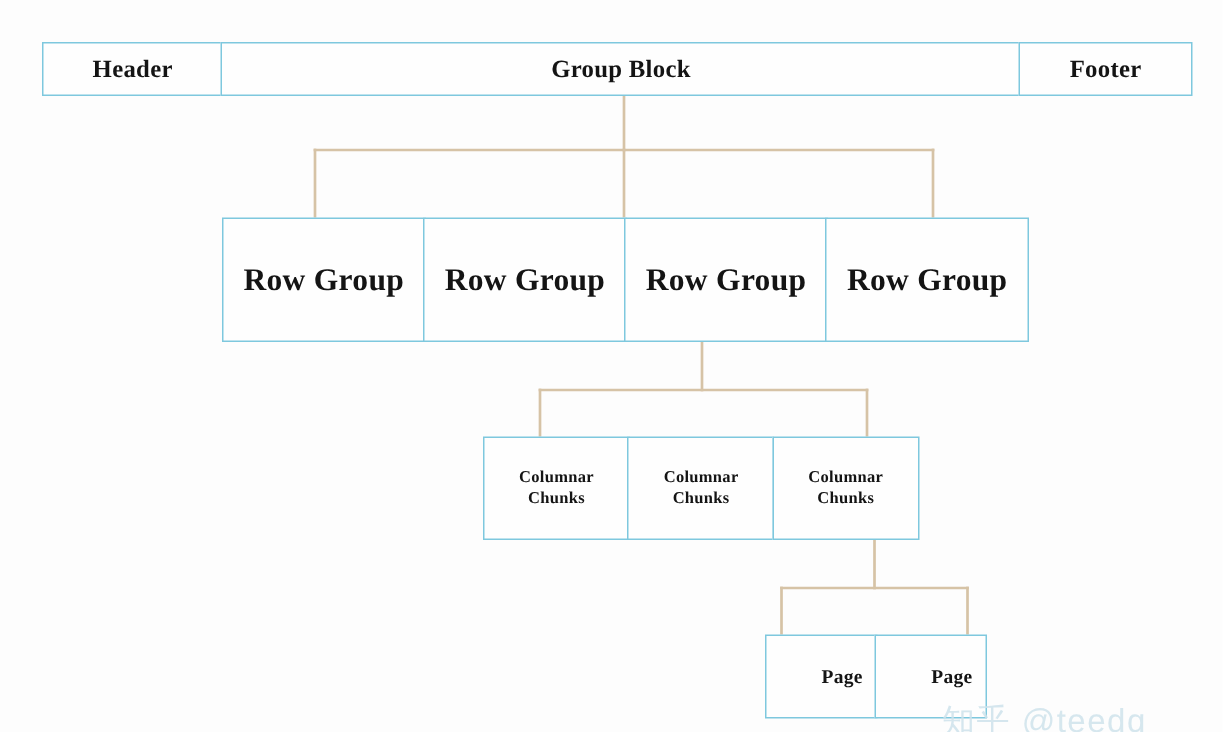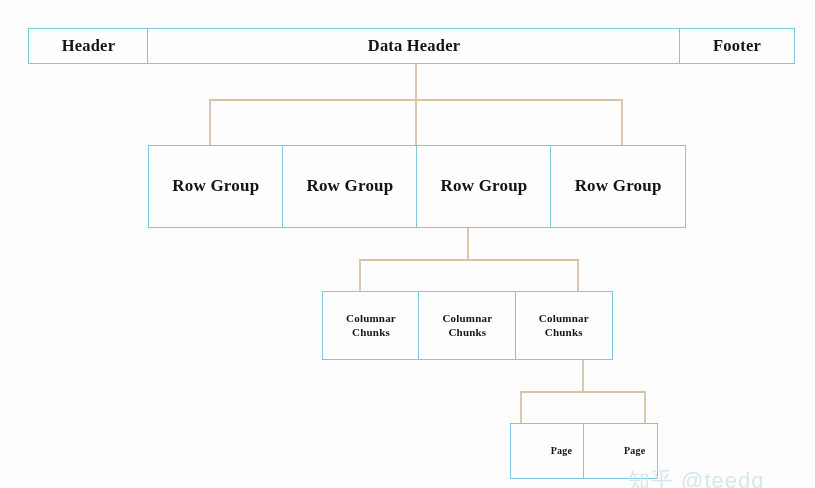--- a/index.html
+++ b/index.html
@@ -79,21 +79,21 @@
 
   
   #row-groups {
     left: 148px;
     top: 145px;
     width: 538px;
     height: 83px;
   }
   #row-groups .node-box {
     width: 136px;
-    font-size: 17px;
+    font-size: 21px;
   }
 
   
   #row-chunks {
     left: 322px;
     top: 291px;
     width: 292px;
     height: 69px;
   }
   #row-chunks .node-box {
@@ -104,21 +104,21 @@
 
   
   #row-pages {
     left: 510px;
     top: 423px;
     width: 148px;
     height: 56px;
   }
   #row-pages .node-box {
     width: 75px;
-    font-size: 10px;
+    font-size: 13px;
     padding-left: 28px;
   }
 
   
   .watermark {
     position: absolute;
     z-index: 5;
     pointer-events: none;
     white-space: nowrap;
   }
@@ -164,21 +164,21 @@
       <path d="M 521 392 L 521 423"></path>
       <path d="M 645 392 L 645 423"></path>
     </g>
   </svg>
 
   <div id="row-top" class="box-row">
     <div id="box-header" class="node-box">
       <span class="node-label">Header</span>
     </div>
     <div id="box-data-block" class="node-box">
-      <span class="node-label">Data Header</span>
+      <span class="node-label">Group Block</span>
     </div>
     <div id="box-footer" class="node-box">
       <span class="node-label">Footer</span>
     </div>
   </div>
 
   <div id="row-groups" class="box-row">
     <div class="node-box">
       <span class="node-label">Row Group</span>
     </div>

